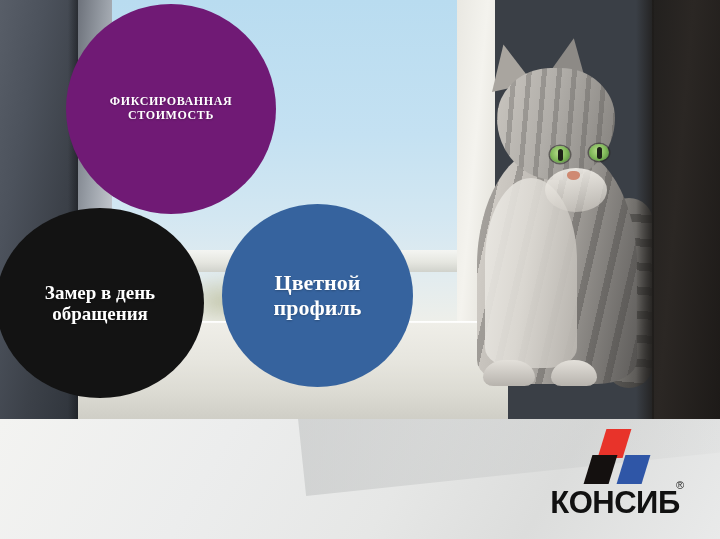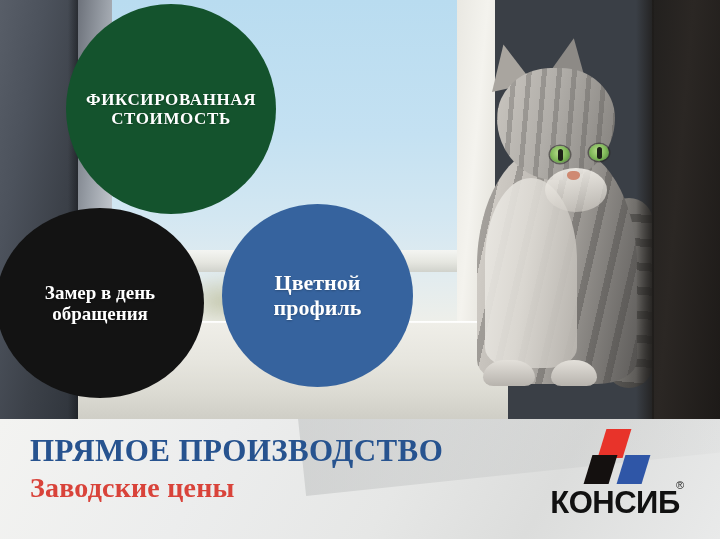--- a/index.html
+++ b/index.html
@@ -231,22 +231,22 @@
     color: #ffffff;
     line-height: 1.13;
     font-weight: 700;
     text-shadow: 0 1px 2px rgba(0,0,0,0.22);
     box-sizing: border-box;
   }
 
   .bubble-red {
     left: 66px; top: 4px;
     width: 210px; height: 210px;
-    background: #14532d;
-    font-size: 17px;
+    background: #701a75;
+    font-size: 12px;
     letter-spacing: 0.6px;
     padding: 0 16px;
     justify-content: center;
   }
   .bubble-black {
     left: -4px; top: 208px;
     width: 208px; height: 190px;
     background: #131313;
     font-size: 19px;
     padding: 0 8px;
@@ -406,24 +406,20 @@
     <span class="bubble-text">Замер в день
 обращения</span>
   </div>
 
   <div class="bubble bubble-blue">
     <span class="bubble-text">Цветной
 профиль</span>
   </div>
 
   <div class="banner">
-    <div class="banner-text">
-      <div class="banner-line1">ПРЯМОЕ ПРОИЗВОДСТВО</div>
-      <div class="banner-line2">Заводские цены</div>
-    </div>
 
     <div class="logo">
       <div class="logo-mark">
         <div class="para red"></div>
         <div class="para black"></div>
         <div class="para blue"></div>
       </div>
       <div class="logo-reg">®</div>
       <div class="logo-word">КОНСИБ</div>
     </div>

